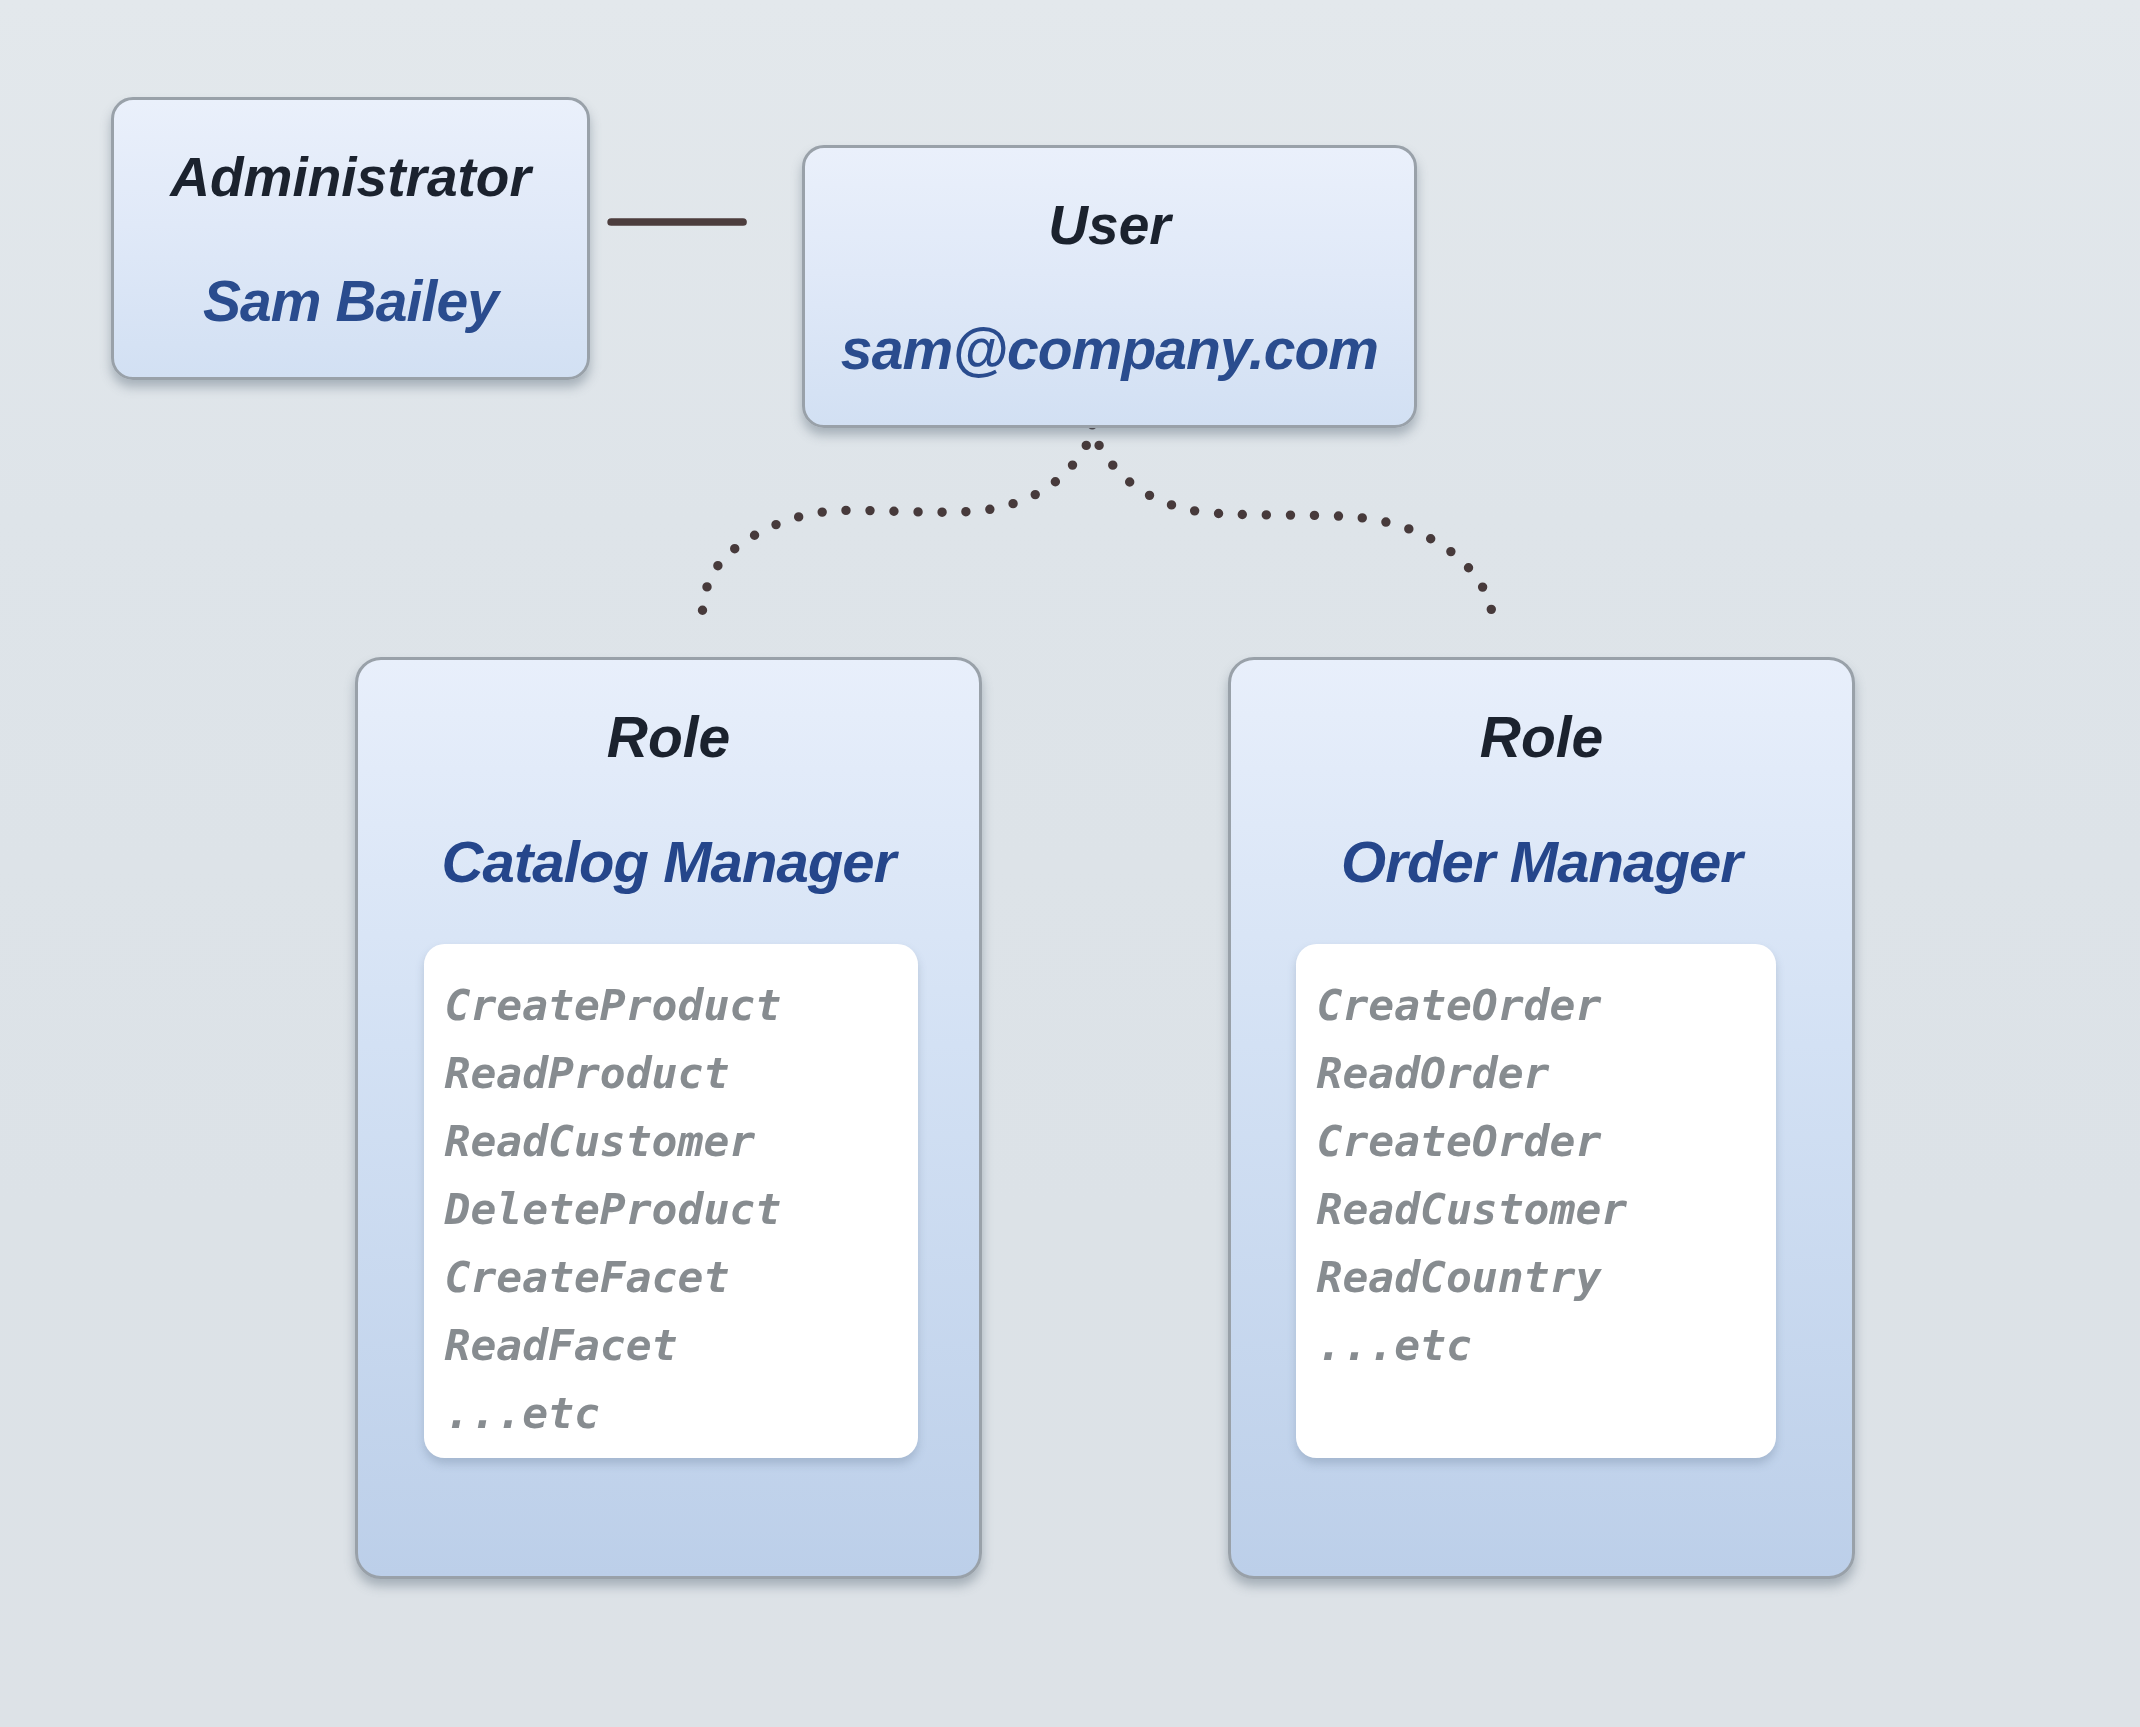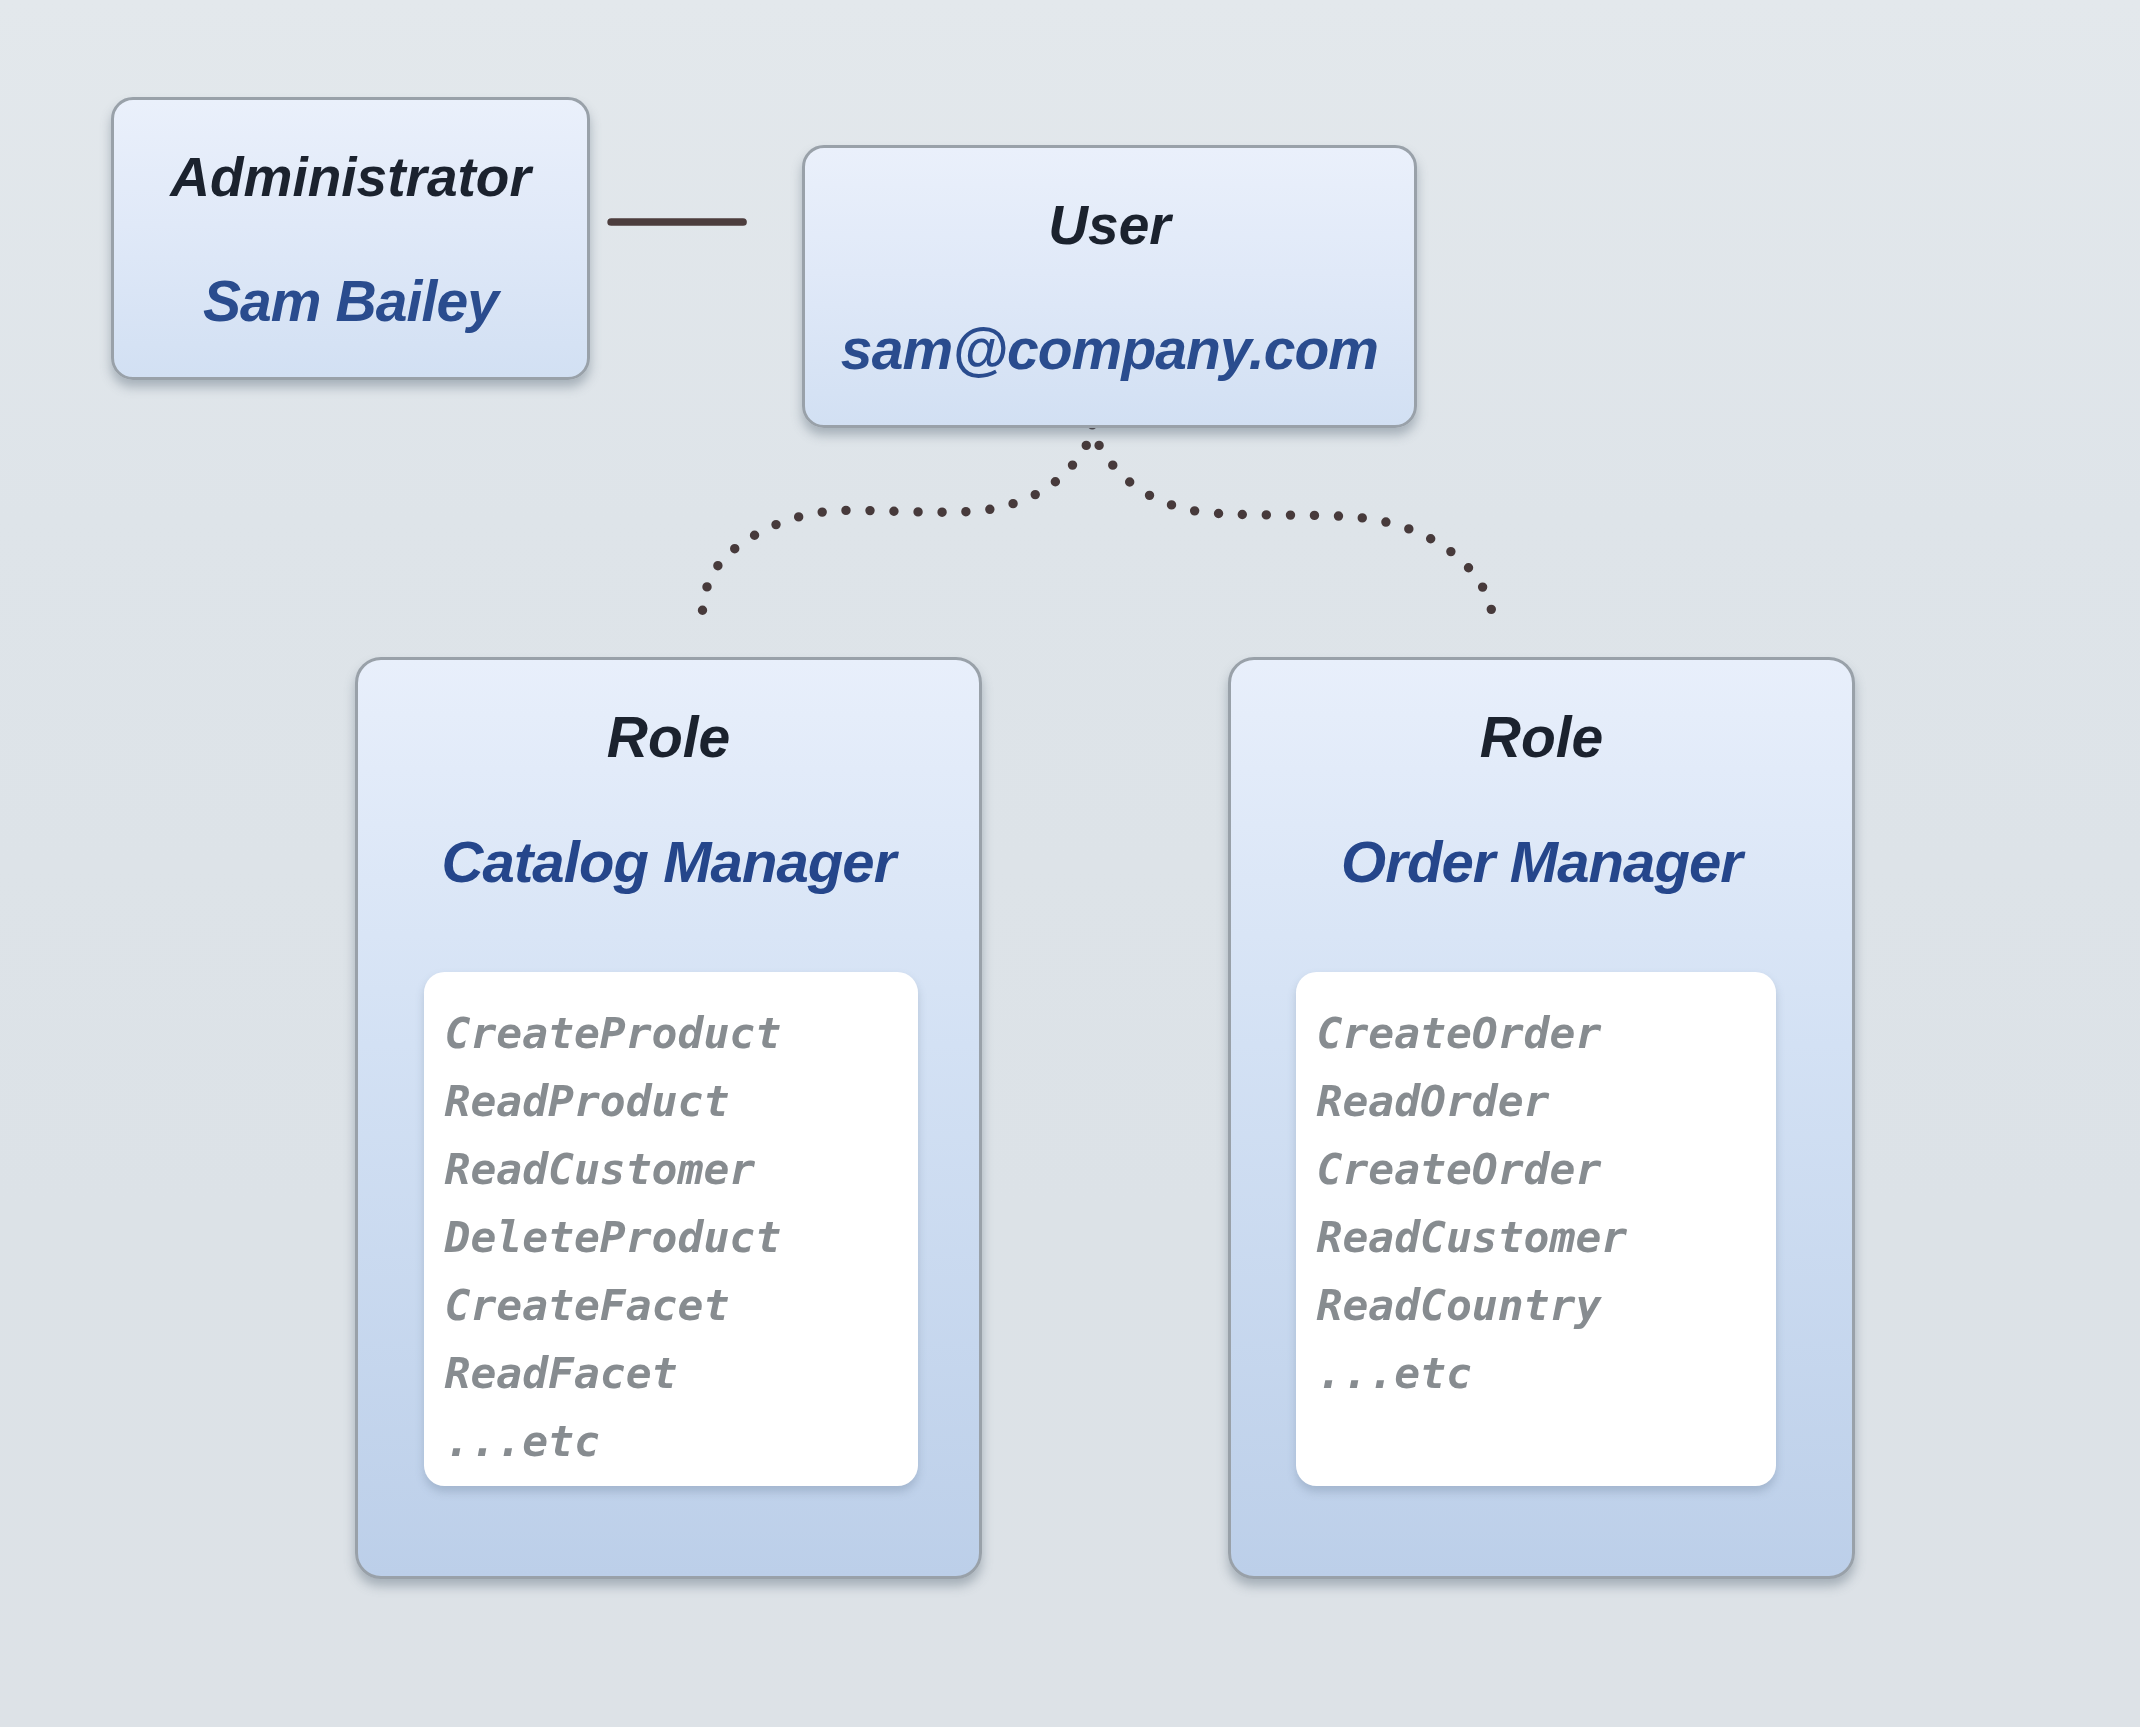--- a/index.html
+++ b/index.html
@@ -44,21 +44,20 @@
   .node-role .node-title { font-size: 57px; }
   .node-role .node-value { font-size: 58px; color: #25468b; }
 
   .perm-panel {
     position: absolute; top: 284px;
     background: #ffffff;
     border-radius: 20.5px;
     box-shadow: 0 5.1px 8.6px rgba(90,110,135,0.28);
     box-sizing: border-box;
     padding: 27px 8.6px 0 20.5px;
-    margin-top: 28px;
   }
   .perm-item {
     font-family: "DejaVu Sans Mono", monospace;
     font-size: 43px; font-weight: 600;
     color: #878c90;
     line-height: 68px;
     white-space: nowrap;
   }
 
   

